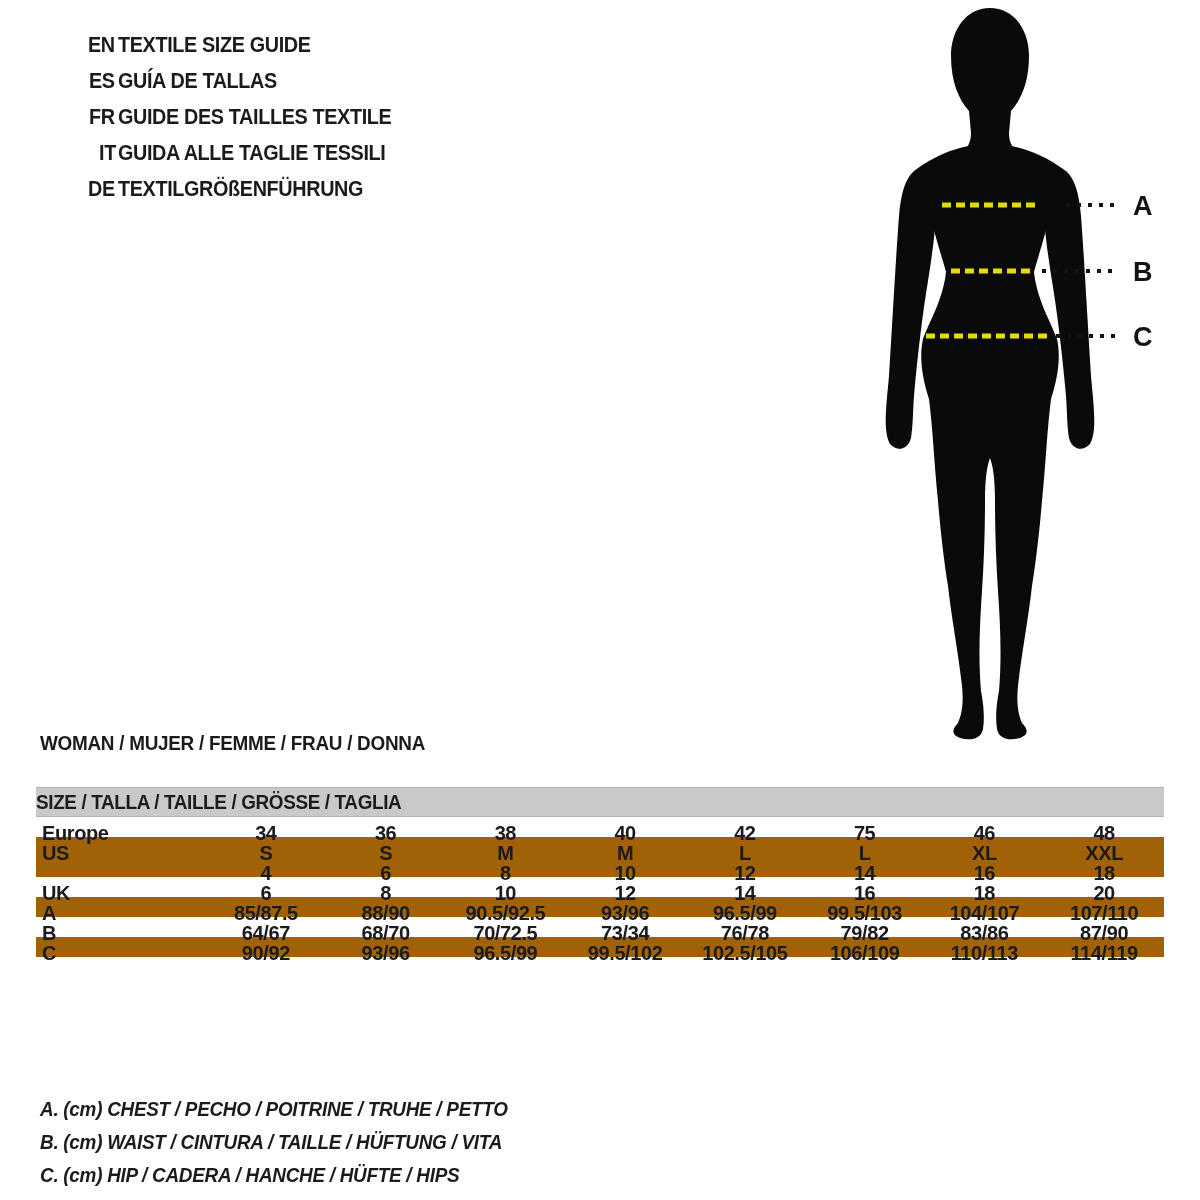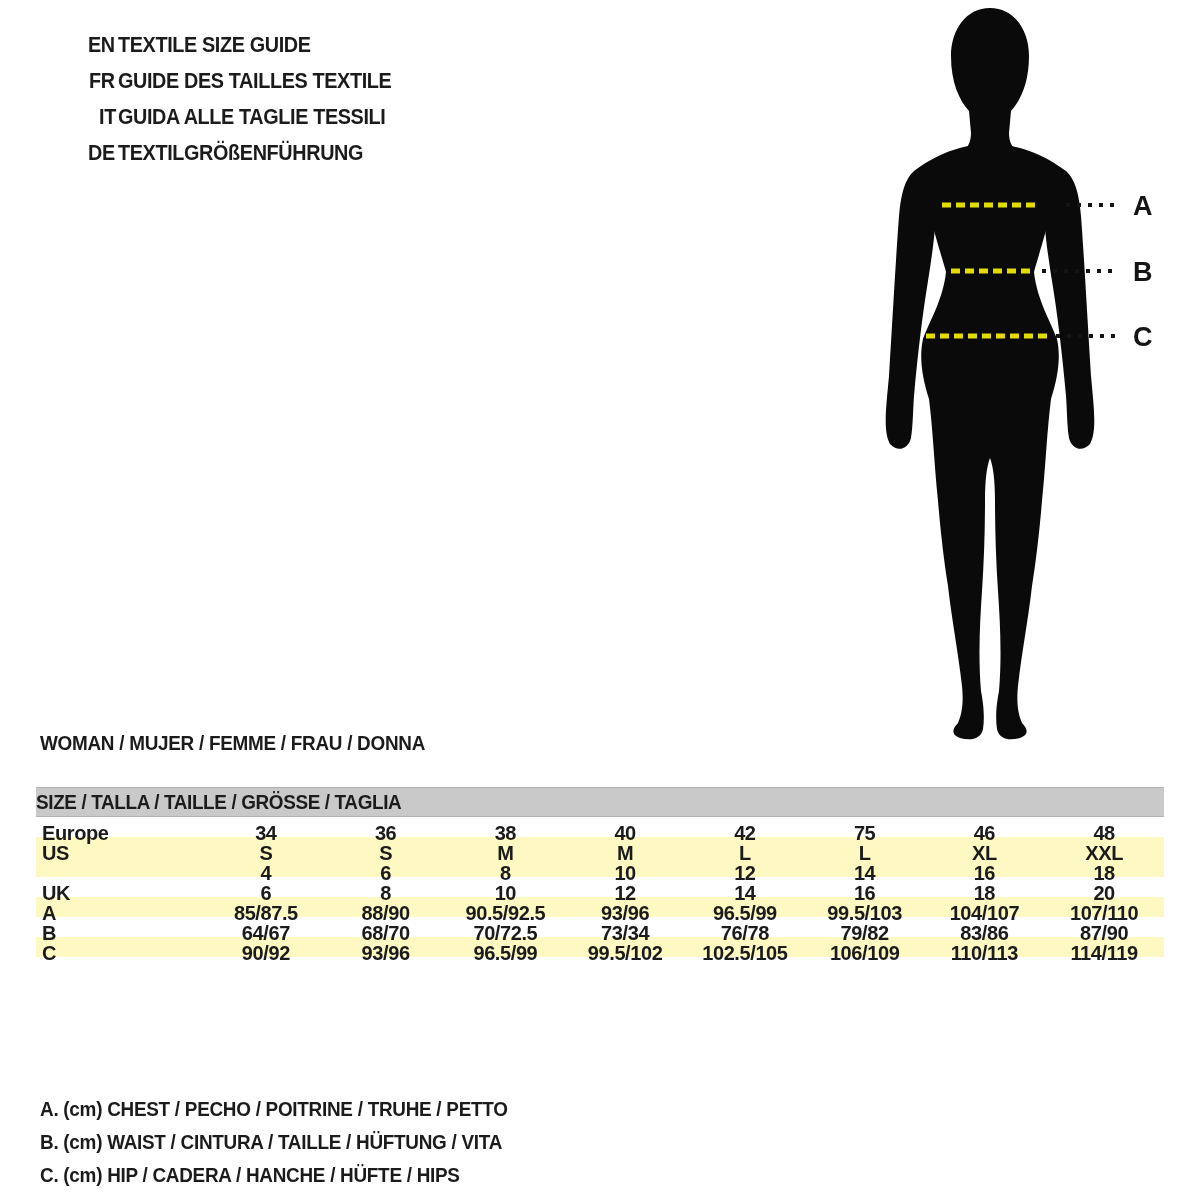--- a/index.html
+++ b/index.html
@@ -24,35 +24,39 @@
   .section-title { position:absolute; left:40px; top:731px; font-size:21px; font-weight:bold; letter-spacing:-0.3px;text-align:right; }
 
   
   .size-table { position:absolute; left:36px; top:787px; width:1128px; font-weight:bold; letter-spacing:-0.4px; }
   .thead {
     height:28px; line-height:28px; background:#c9c9c9;
     border-top:1px solid #b2b2b2; border-bottom:1px solid #b2b2b2;
     font-size:21px; padding-left:0;
   }
   .trow { display:flex; height:20px; line-height:33px; font-size:20px; }
-  .trow.shaded { background:#fef9c3; }
+  .trow.shaded { background:#a16207; }
   .tlabel { flex:0 0 164px; padding-left:6px; }
   .tcell { flex:1; text-align:center; }
 
   
-  .legend { position:absolute; left:40px; top:1092px; }
+  .legend { position:absolute; left:40px; top:1092px;font-style:italic; }
   .legend-line { font-size:21px; font-weight:bold; letter-spacing:-0.3px; line-height:33px; height:33px; }
 </style>
 </head>
 <body>
 
 <div class="lang-block">
   <div class="lang-row">
     <span class="lang-code"><span class="condensed">EN</span></span>
     <span class="lang-title"><span class="condensed">TEXTILE SIZE GUIDE</span></span>
+  </div>
+  <div class="lang-row">
+    <span class="lang-code"><span class="condensed">ES</span></span>
+    <span class="lang-title"><span class="condensed">GUÍA DE TALLAS</span></span>
   </div>
   <div class="lang-row">
     <span class="lang-code"><span class="condensed">FR</span></span>
     <span class="lang-title"><span class="condensed">GUIDE DES TAILLES TEXTILE</span></span>
   </div>
   <div class="lang-row">
     <span class="lang-code"><span class="condensed">IT</span></span>
     <span class="lang-title"><span class="condensed">GUIDA ALLE TAGLIE TESSILI</span></span>
   </div>
   <div class="lang-row">

